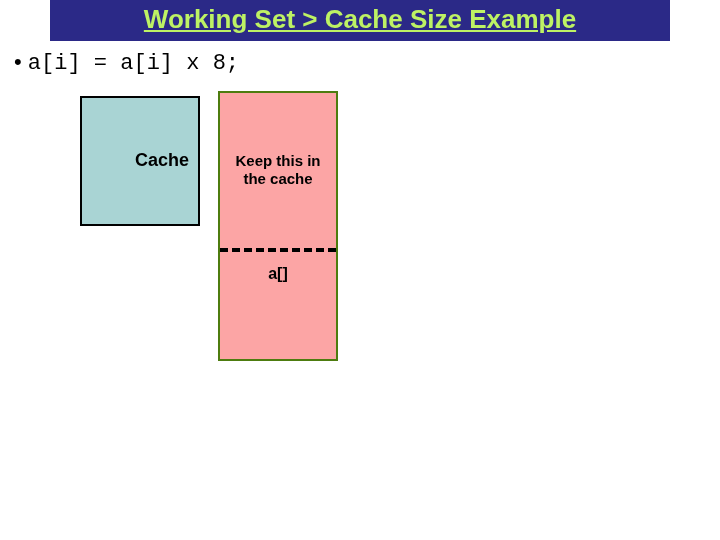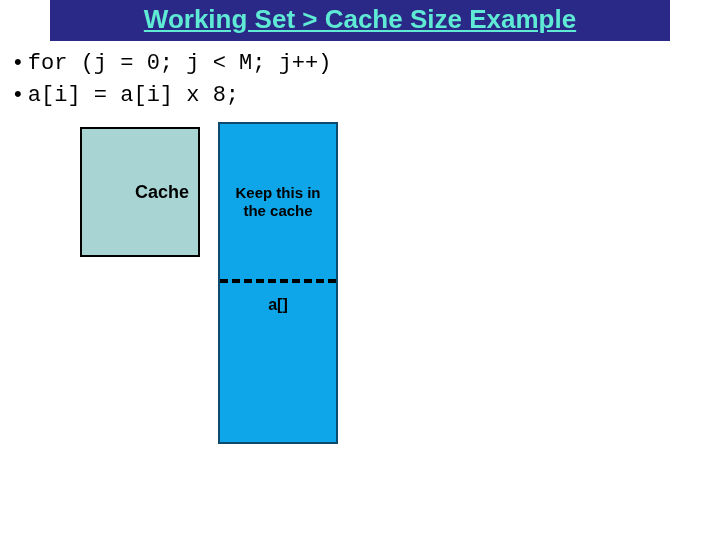--- a/index.html
+++ b/index.html
@@ -4,21 +4,21 @@
 <style>
   * { box-sizing: border-box; margin: 0; padding: 0; }
   html, body { width: 720px; height: 540px; }
   body {
     background: #fff;
     font-family: Arial, Helvetica, sans-serif;
     position: relative;
   }
   .title-bar {
     background: #2b2987;
-    color: #5eead4;
+    color: #bef264;
     font-size: 26px;
     font-weight: bold;
     padding: 4px 0 6px 0;
     text-align: center;
     text-decoration: underline;
     width: 620px;
     margin: 0 auto;
   }
   .code-block {
     font-family: "Courier New", Courier, monospace;
@@ -49,23 +49,23 @@
     justify-content: center;
     font-size: 18px;
     font-weight: bold;
     padding-left: 44px;
   }
   .array-box {
     position: absolute;
     left: 218px;
     top: 0;
     width: 120px;
-    height: 322px;
-    background: #0ea5e9;
-    border: 2px solid #0c4a6e;
+    height: 270px;
+    background: #fca5a5;
+    border: 2px solid #4d7c0f;
   }
   .array-top-half {
     position: absolute;
     left: 0;
     top: 0;
     width: 100%;
     height: 155px;
     display: flex;
     align-items: center;
     justify-content: center;
@@ -91,21 +91,20 @@
     font-size: 16px;
     font-weight: bold;
   }
 </style>
 </head>
 <body>
 
 <div class="title-bar">Working Set &gt; Cache Size Example</div>
 
 <div class="code-block">
-  <div class="code-line"><span>for (j = 0; j &lt; M; j++)</span></div>
   <div class="code-line"><span>      a[i] = a[i] x 8;</span></div>
 </div>
 
 <div class="diagram">
   <div class="cache-box">
     <span>Cache</span>
   </div>
   <div class="array-box">
     <div class="array-top-half">
       <span>Keep this in the cache</span>

